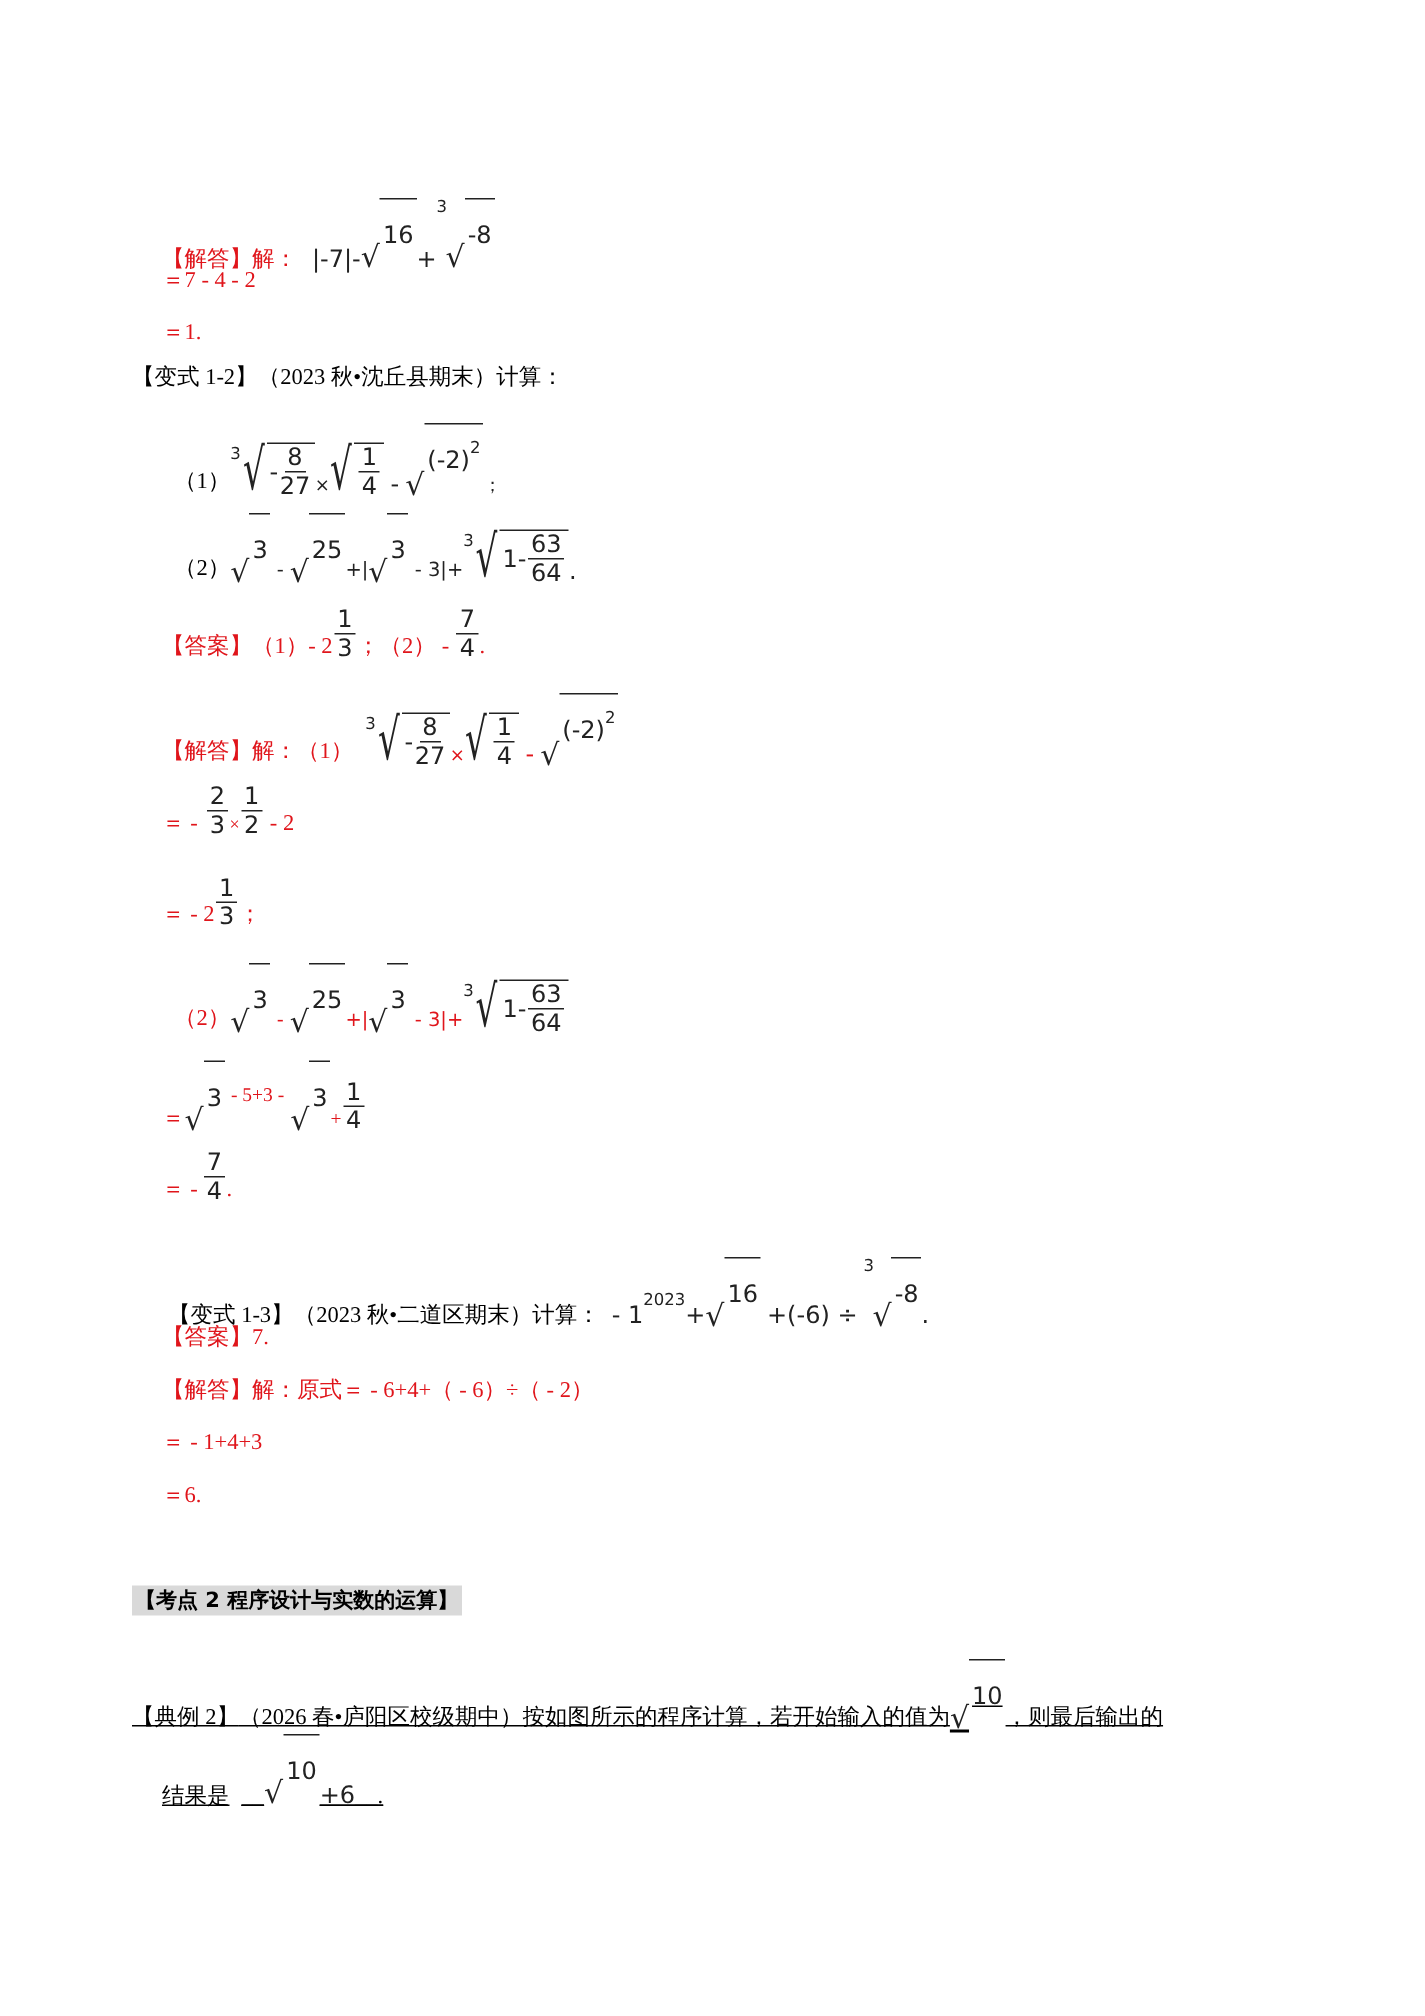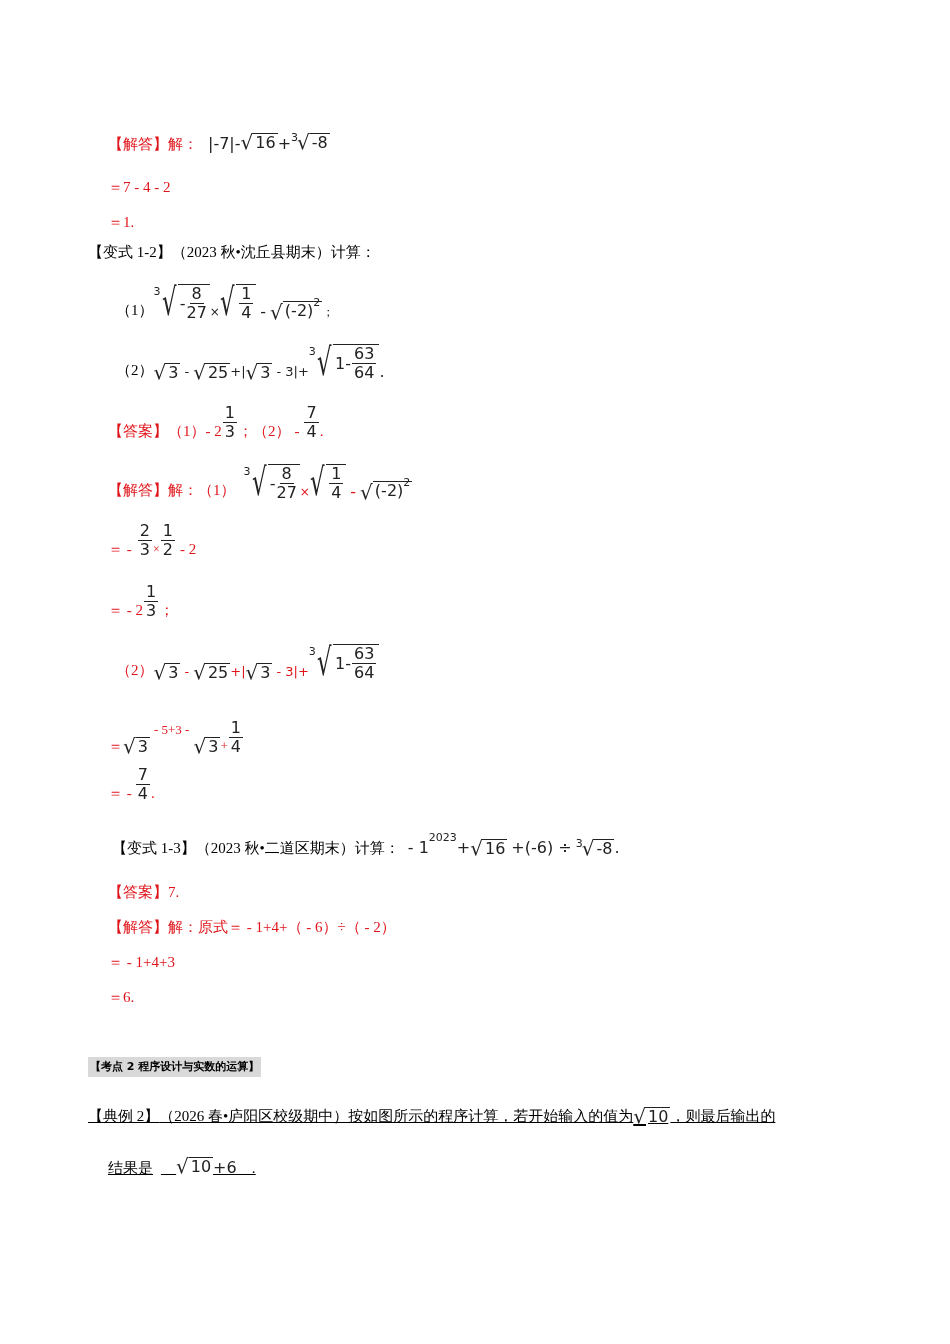--- a/index.html
+++ b/index.html
@@ -6,29 +6,29 @@
   body { width:950px; height:1344px; position:relative; overflow:hidden;
          font-family:"Liberation Serif","DejaVu Serif",serif; color:#000; }
   .line { position:absolute; white-space:nowrap; font-size:15px; line-height:20px; display:flex; align-items:flex-end; }
   .red { color:#e0151b; }
   .blk { color:#000; }
   .math { font-family:"DejaVu Sans","Liberation Sans",sans-serif; font-size:16px; color:#222; }
   .sup { font-size:11px; position:relative; top:-10px; }
   .rad { display:inline-flex; align-items:flex-end; position:relative; }
   .rad .idx { font-size:11px; position:absolute; left:0; top:-4px; }
   .rad .sym { font-size:20px; line-height:20px; }
-  .rad .body { border-top:1px solid #222; padding:0 2px; line-height:18px; }
+  .rad .body { border-top:1px solid #222; padding:15px 2px; line-height:18px; }
   .frac { display:inline-flex; flex-direction:column; align-items:center; vertical-align:bottom; margin:0 1px; }
   .frac .n { border-bottom:1px solid #222; padding:0 2px; line-height:18px; }
   .frac .d { line-height:18px; }
   .bigrad { display:inline-flex; align-items:flex-end; position:relative; padding-left:8px; }
   .bigrad .idx { font-size:11px; position:absolute; left:0; top:0; }
   .bigrad .sym { font-size:38px; line-height:40px; font-family:"DejaVu Sans",sans-serif; transform:scaleX(0.6); transform-origin:left; margin-right:-8px; }
   .bigrad .body { border-top:1px solid #222; display:inline-flex; align-items:center; padding:0 2px; }
-  .hdr { background:#d9d9d9; font-weight:bold; font-family:"DejaVu Sans","Liberation Sans",sans-serif; font-size:11px; padding:0 2px;text-align:center; }
+  .hdr { background:#d9d9d9; font-weight:bold; font-family:"DejaVu Sans","Liberation Sans",sans-serif; font-size:14px; padding:0 2px;text-align:center; }
 </style>
 </head>
 <body>
 
 <div class="line red" style="left:108px;top:132px;">
   <span>【解答】</span>
   <span>解：</span>
   <span class="math" style="margin-left:10px;">
     <span>|-7|</span><span>-</span><span class="rad">
         <span class="sym">√</span>
@@ -263,21 +263,21 @@
         <span class="sym">√</span>
         <span class="body">-8</span>
       </span>
     <span>.</span>
   </span>
 </div>
 
 <div class="line red" style="left:108px;top:882px;">【答案】7.</div>
 <div class="line red" style="left:108px;top:917px;">
   <span>【解答】</span>
-    <span>解：原式＝ - 1+4+（ - 6）÷（ - 2）</span>
+    <span>解：原式＝ - 6+4+（ - 6）÷（ - 2）</span>
 </div>
 <div class="line red" style="left:108px;top:952px;">＝ - 1+4+3</div>
 <div class="line red" style="left:108px;top:987px;">＝6.</div>
 
 <div class="line" style="left:88px;top:1057px;">
   <span class="hdr">【考点 2  程序设计与实数的运算】</span>
 </div>
 
 <div class="line blk" style="left:88px;top:1106px;text-decoration:underline;">
   <span>【典例 2】</span>

